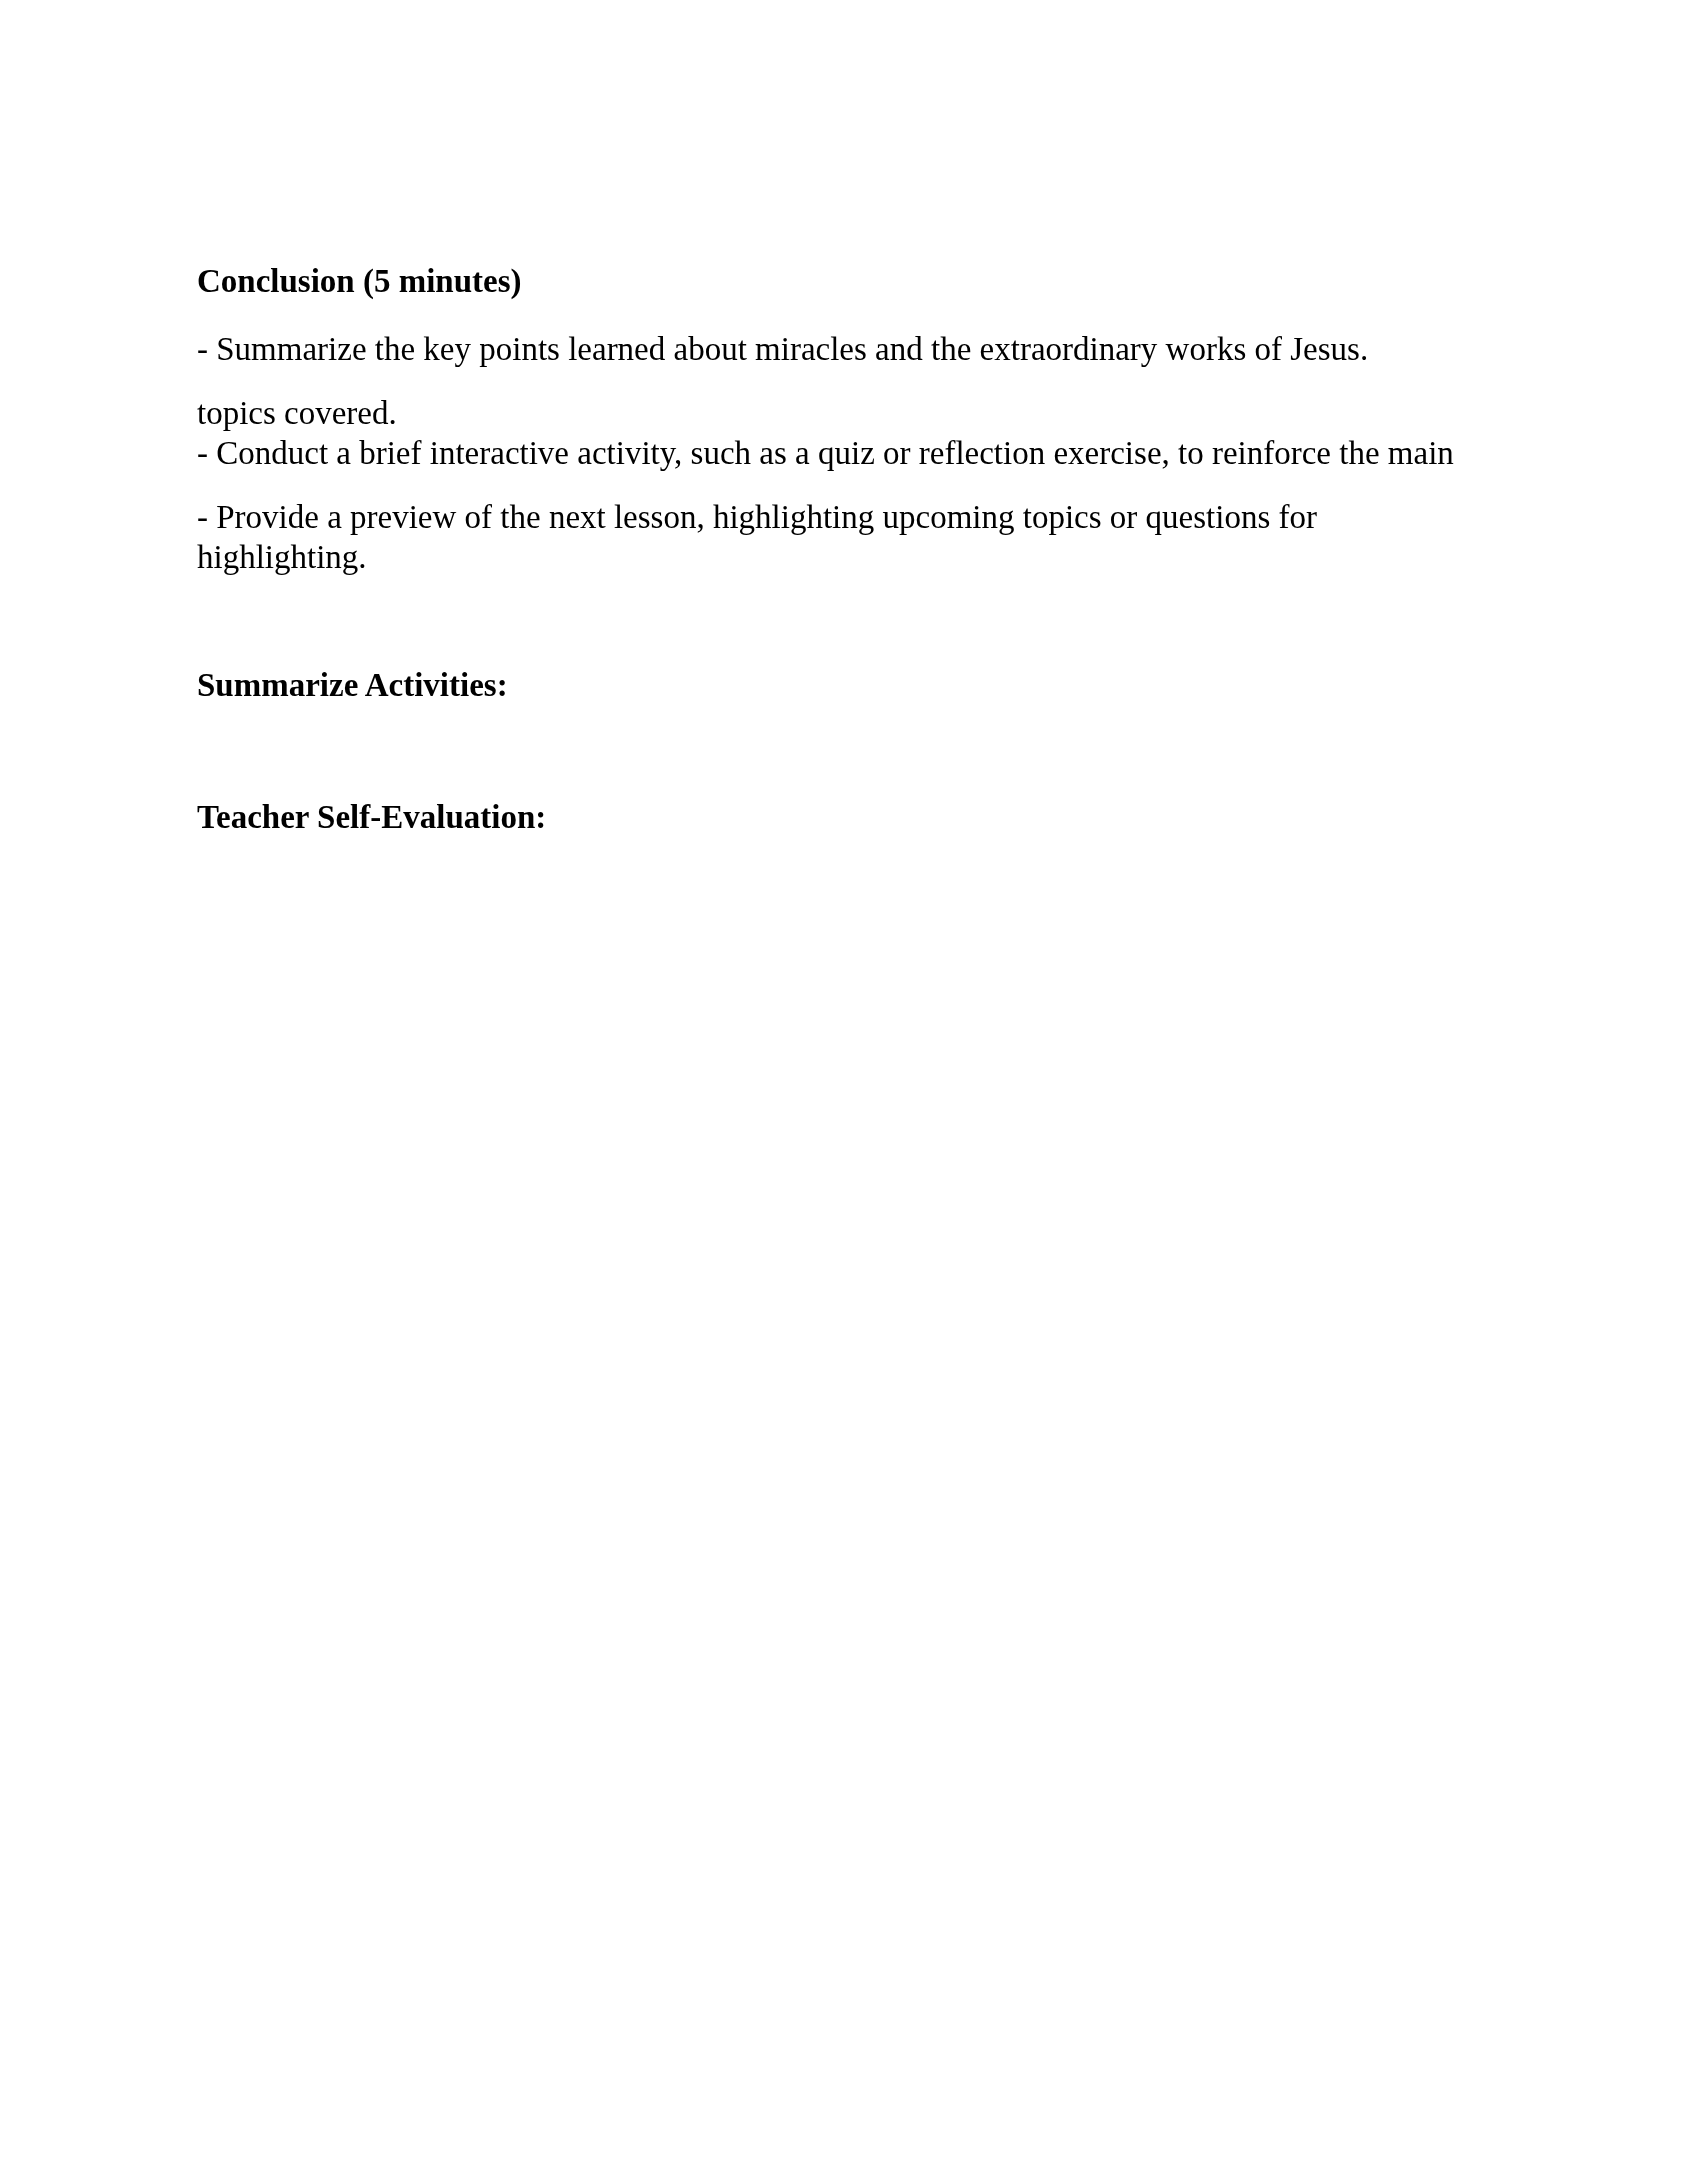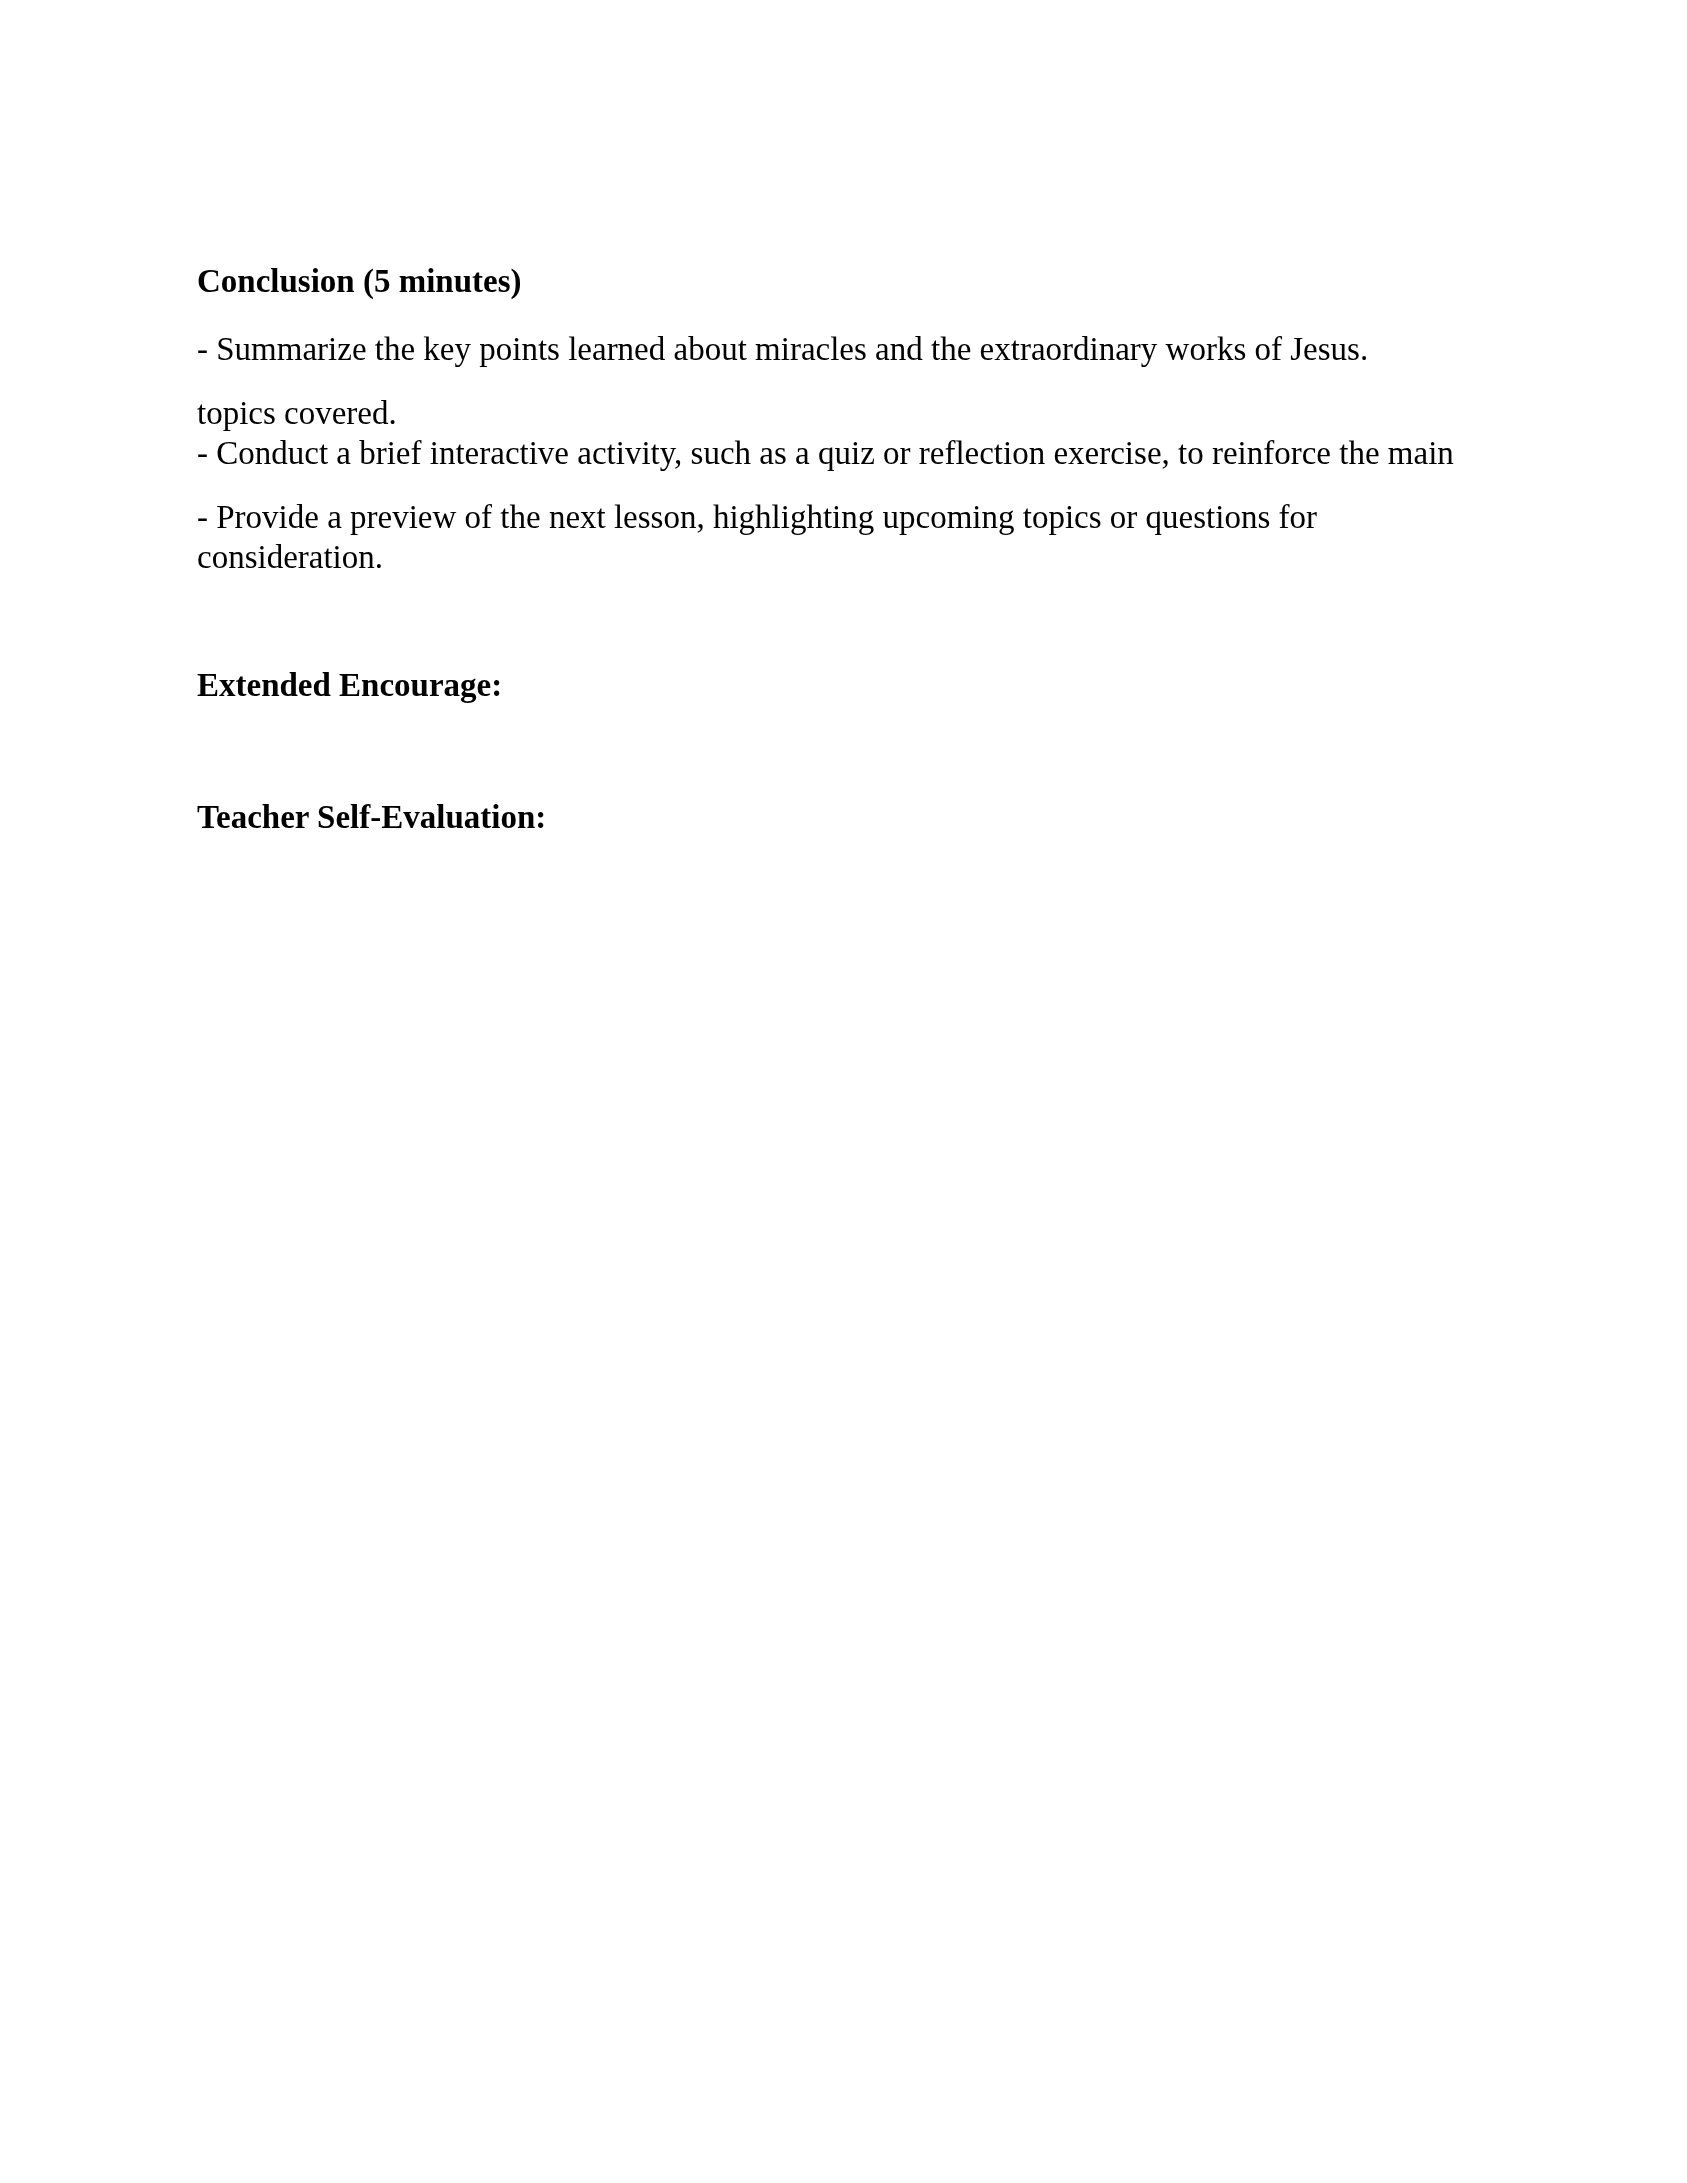--- a/index.html
+++ b/index.html
@@ -57,26 +57,26 @@
       <div class="line">- Summarize the key points learned about miracles and the extraordinary works of Jesus.</div>
     </div>
 
     <div class="para">
       <div class="line">topics covered.</div>
       <div class="line">- Conduct a brief interactive activity, such as a quiz or reflection exercise, to reinforce the main</div>
     </div>
 
     <div class="para">
       <div class="line">- Provide a preview of the next lesson, highlighting upcoming topics or questions for</div>
-      <div class="line">consideration.</div>
+      <div class="line">highlighting.</div>
     </div>
 
     <div class="blank-line"></div>
 
-    <h2 class="heading">Extended Encourage:</h2>
+    <h2 class="heading">Summarize Activities:</h2>
 
 
     <div class="para">
     </div>
 
     <div class="blank-line"></div>
 
     <h2 class="heading">Teacher Self-Evaluation:</h2>
 
   </div>

